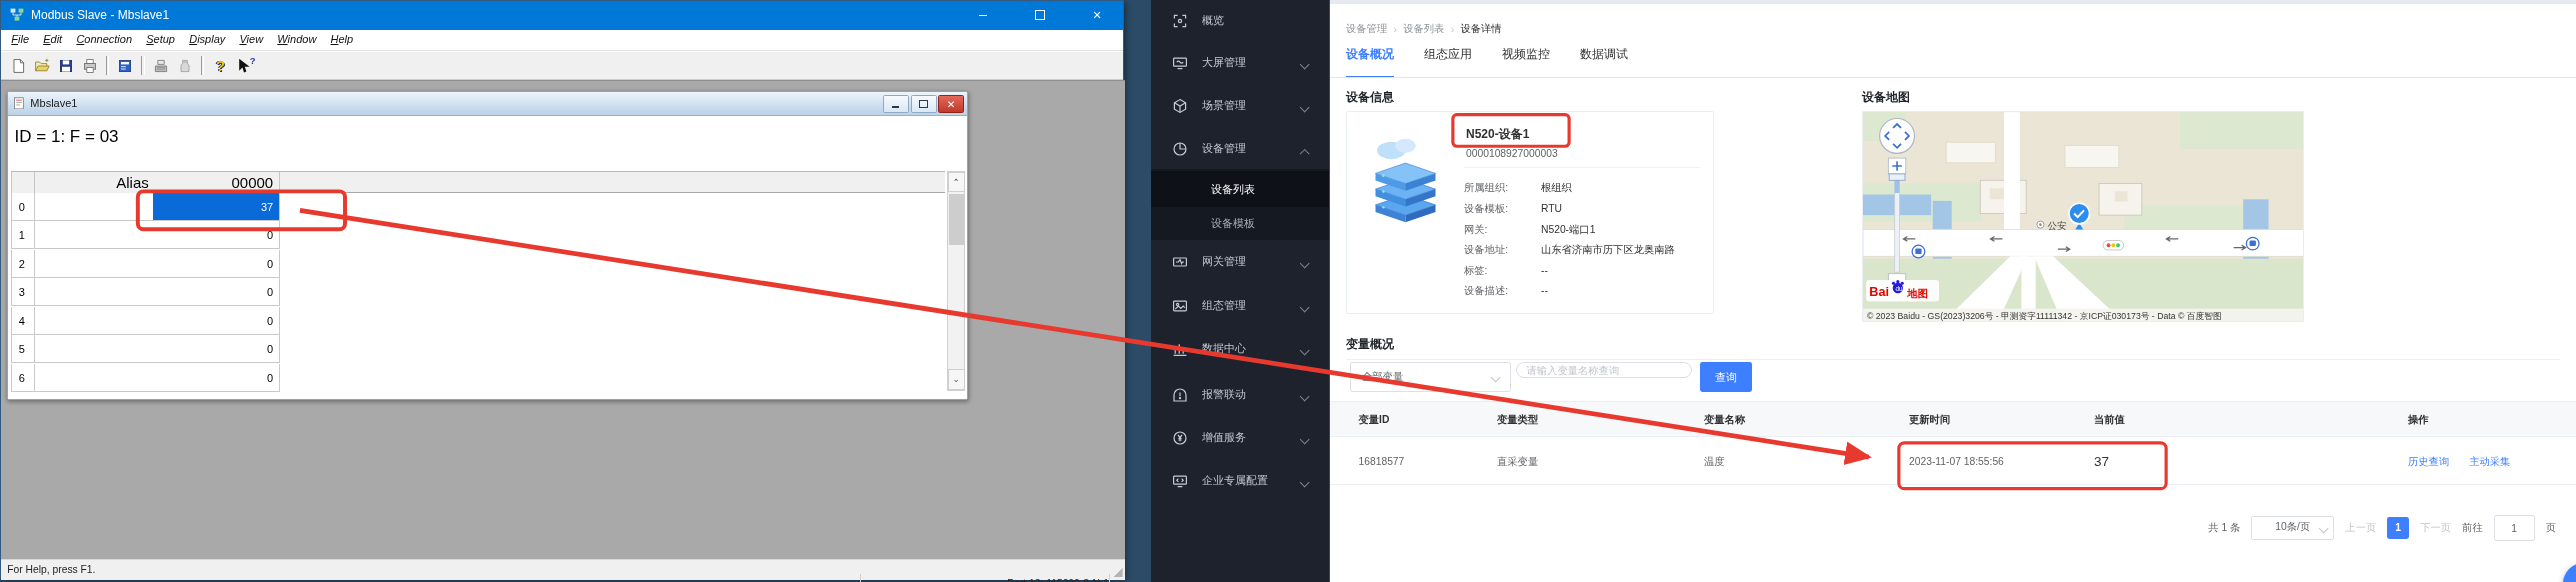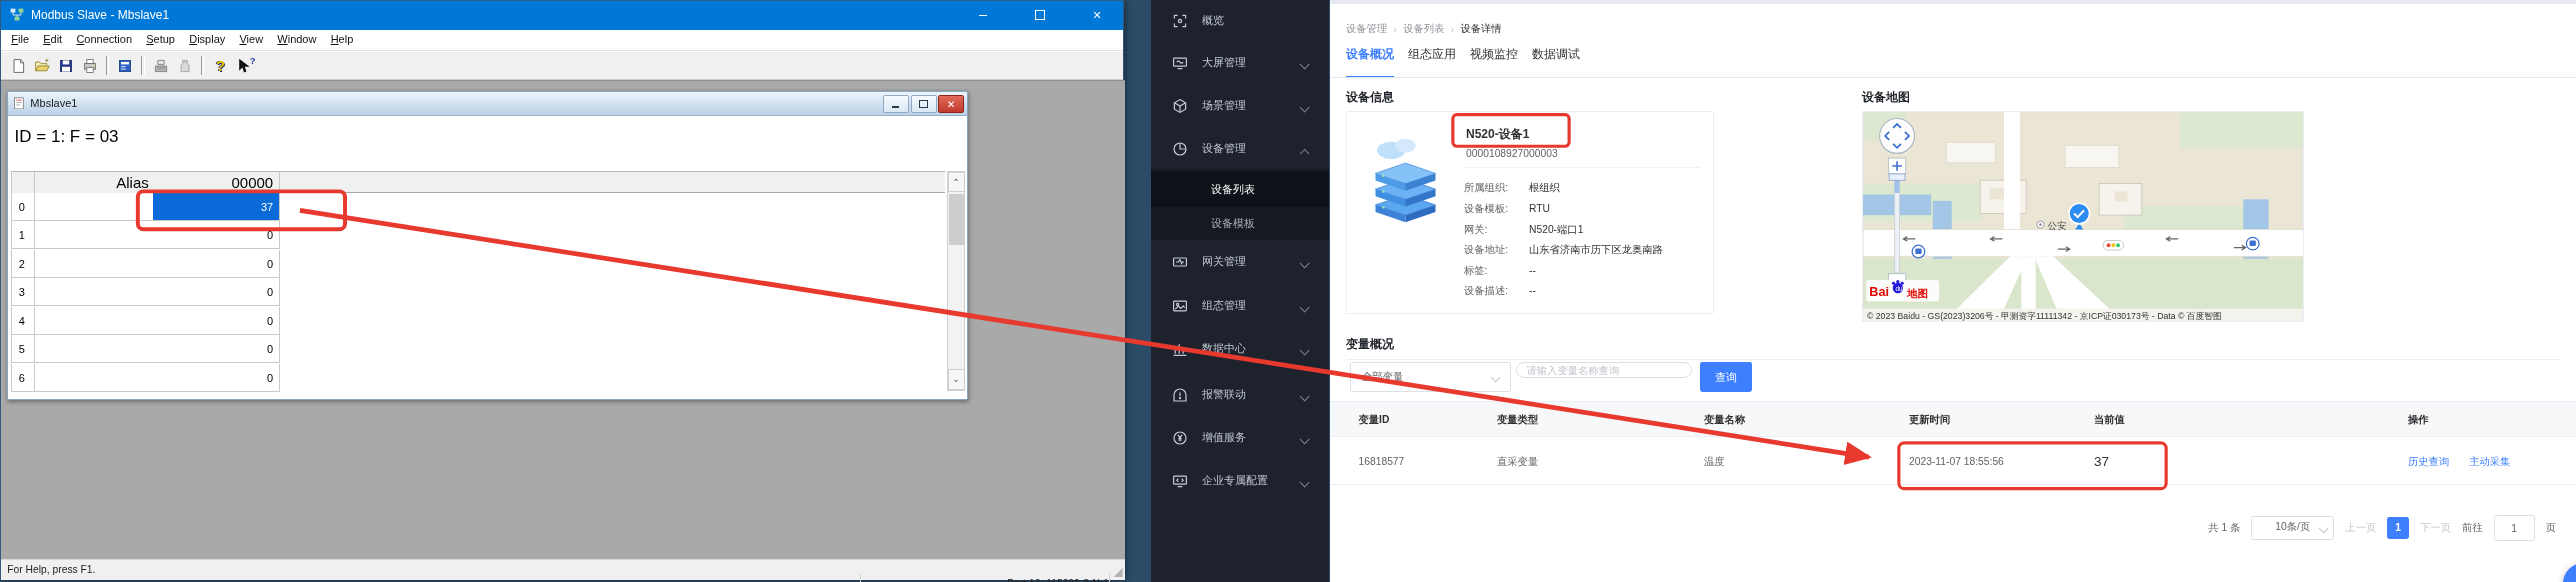--- a/index.html
+++ b/index.html
@@ -10,21 +10,21 @@
   
   #mb-window{left:0;top:0;width:1124px;height:579px;background:#f0f0f0;
     border:0.8px solid #35597c;box-shadow:1.6px 1.6px 6.3px rgba(0,0,0,.45);}
   #mb-titlebar{left:0;top:0;width:100%;height:28.5px;background:#0078d7;color:#fff;}
   #mb-title{left:30px;top:0;height:28.5px;line-height:28.5px;font-size:12px;color:#fff;white-space:nowrap;}
   .cap-btn{top:0;width:36px;height:28.5px;display:flex;align-items:center;justify-content:center;color:#fff;}
   .cap-min-glyph{width:8.7px;height:0.8px;background:#fff;}
   .cap-max-glyph{width:8px;height:8px;border:0.8px solid #fff;}
   .cap-x-glyph{font-size:11px;line-height:11px;}
   #mb-menubar{left:0;top:28.5px;width:100%;height:21.4px;background:#ffffff;border-bottom:0.8px solid #e3e3e3;
-    display:flex;align-items:flex-end;padding-left:3.2px;}
+    display:flex;align-items:flex-end;padding-left:3.2px;font-style:italic;}
   .menu-item{padding:0 7.1px;font-size:11px;color:#111;height:21.4px;line-height:21.4px;}
   #mb-toolbar{left:0;top:50px;width:100%;height:29px;background:#f0f0f0;border-bottom:0.8px solid #cfcfcf;
     display:flex;align-items:center;padding-left:4.7px;border-top:0.8px solid #fdfdfd;}
   .tb-btn{width:24px;height:22px;display:flex;align-items:center;justify-content:center;position:relative;}
   .tb-sep{width:1.6px;height:19px;border-left:0.8px solid #9b9b9b;border-right:0.8px solid #ffffff;margin:0 4px;}
   .help-q{font-size:15px;font-weight:bold;color:#ecc400;text-shadow:0.8px 0.8px 0 #1d2e6e, -0.8px 0 0 #1d2e6e;}
   .ctx-q{position:absolute;right:0.8px;top:0.8px;font-size:9.5px;font-weight:bold;color:#2438a8;}
 
   #mb-mdi{left:0;top:79px;width:1124px;height:479px;background:#a9a9a9;border-top:0.8px solid #8f8f8f;}
 
@@ -83,33 +83,33 @@
   .sb-sub{position:absolute;left:0;width:178px;height:36px;line-height:36px;font-size:11px;color:#a8aeb8;padding-left:60px;box-sizing:border-box;}
   .sb-sub.active{color:#ffffff;background:#0e1218;}
   #collapse-handle{left:1330px;top:317px;width:12px;height:40px;background:#1d222c;
     border-radius:0 8px 8px 0;color:#98a0ac;display:flex;align-items:center;justify-content:center;font-size:9.5px;}
 
   #content{left:1330px;top:0;width:1246px;height:582px;background:#fff;}
   #topstrip{left:0;top:0;width:100%;height:4px;background:#e6e9f0;}
   #breadcrumb{left:16px;top:22px;font-size:10.3px;color:#909399;display:flex;gap:6.3px;align-items:center;}
   .bc-sep{color:#c0c4cc;}
   .bc-last{color:#303133;}
-  #tabs{left:16px;top:46px;display:flex;gap:14px;text-align:right;}
+  #tabs{left:16px;top:46px;display:flex;gap:30px;text-align:right;}
   .tab{font-size:12px;color:#303133;padding-bottom:12.7px;}
   .tab.active{color:#3d7fff;border-bottom:2.4px solid #3d7fff;font-weight:bold;}
   #tab-divider{left:0;top:77px;width:100%;height:0.8px;background:#e4e7ed;}
   .sec-title{font-size:12px;font-weight:bold;color:#1f2329;}
 
   #info-card{left:16px;top:111px;width:368px;height:203px;border:0.8px solid #e9edf4;border-radius:1.6px;background:#fff;}
   #dev-name{position:absolute;left:119px;top:14.2px;font-size:12px;font-weight:bold;color:#303133;}
   #dev-id{position:absolute;left:119px;top:36px;font-size:10.3px;color:#606266;}
   #info-divider{position:absolute;left:117px;top:55px;right:12.7px;height:0.8px;background:#eff1f5;}
   .f-row{position:absolute;left:117px;height:20.6px;line-height:20.6px;font-size:10.3px;display:flex;}
   .f-label{width:65px;color:#606266;}
-  .f-value{color:#303133;white-space:nowrap;}
+  .f-value{color:#303133;white-space:nowrap;margin-left:12px;}
 
   #map-card{left:532px;top:111px;width:442px;height:211px;border:0.8px solid #e9edf4;background:#eae5d5;overflow:hidden;}
 
   #var-divider{left:16px;top:359px;right:16px;height:0.8px;background:#ebeef5;}
   #filter-select{left:20px;top:362px;width:161px;height:30px;border:0.8px solid #dcdfe6;border-radius:2.4px;
     font-size:10.3px;color:#606266;line-height:28.5px;padding-left:11px;}
   .sel-chev{position:absolute;right:11px;top:11px;width:6.3px;height:6.3px;border-right:1.1px solid #c0c4cc;border-bottom:1.1px solid #c0c4cc;transform:rotate(45deg);}
   #filter-input{left:186px;top:362px;width:176px;height:16px;border:0.8px solid #dcdfe6;border-radius:10px;
     font-size:10.3px;color:#606266;padding:0 9.5px;outline:none;font-family:inherit;}
   #filter-input::placeholder{color:#c0c4cc;}

